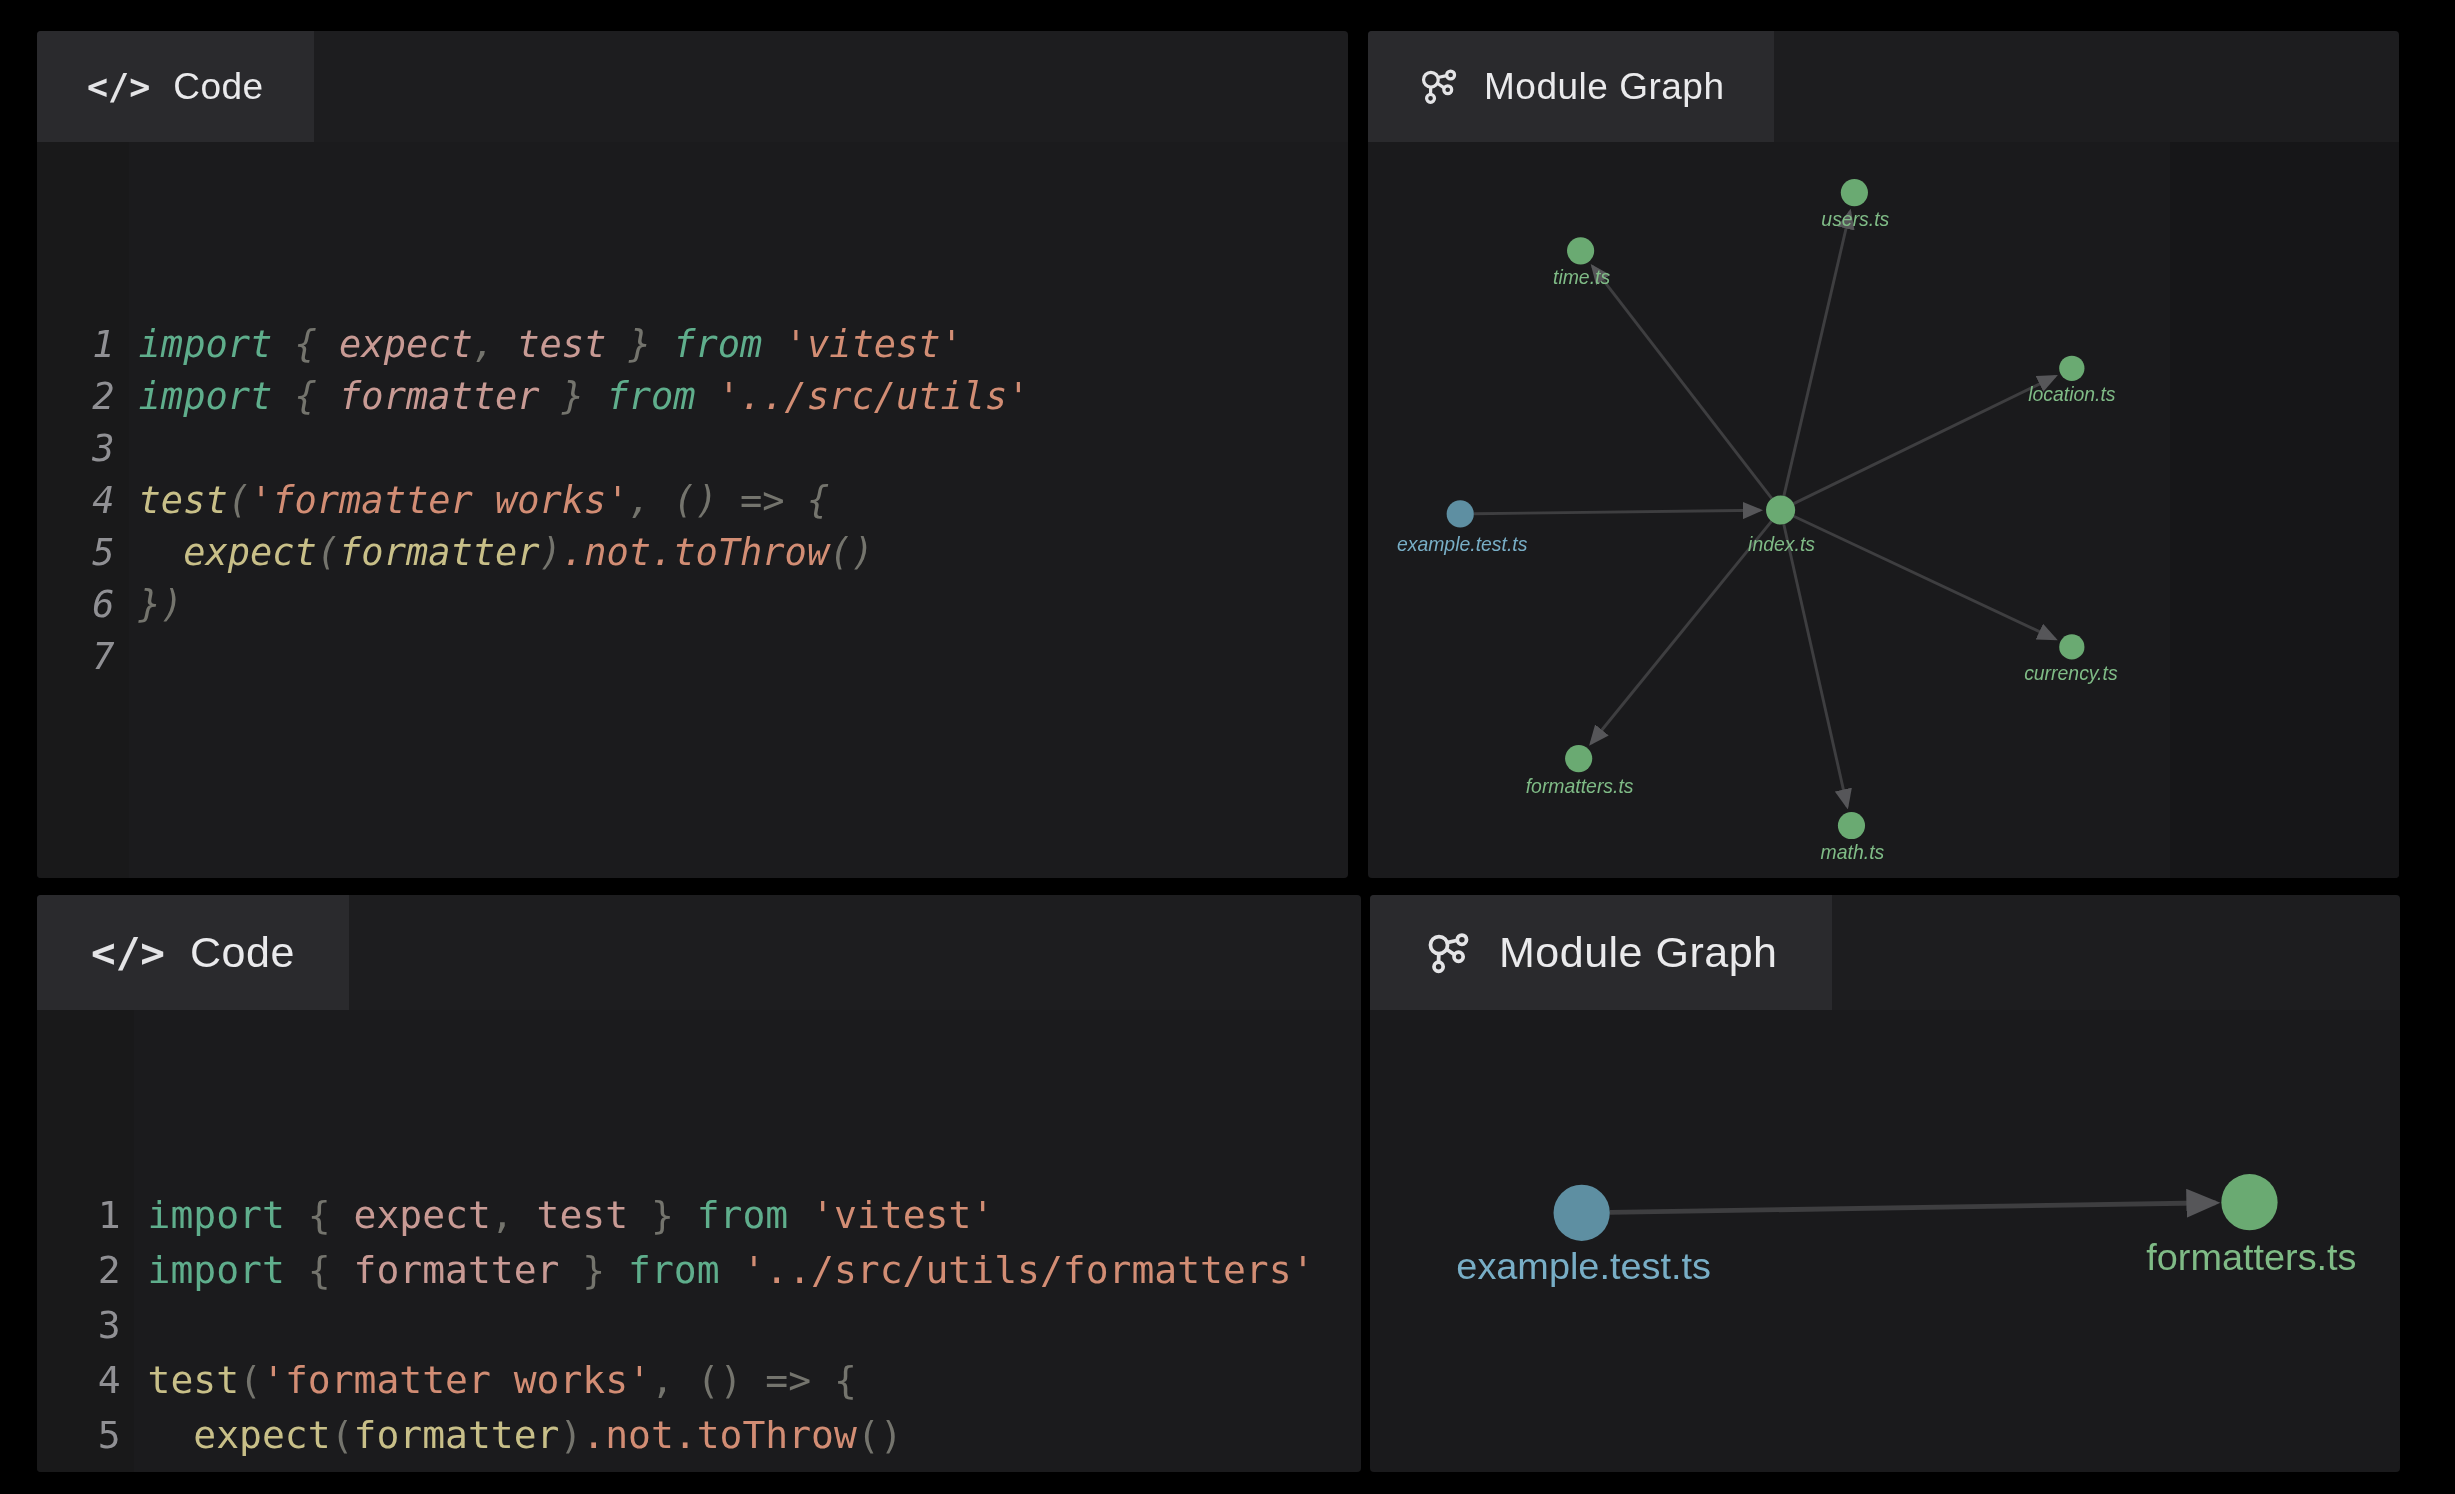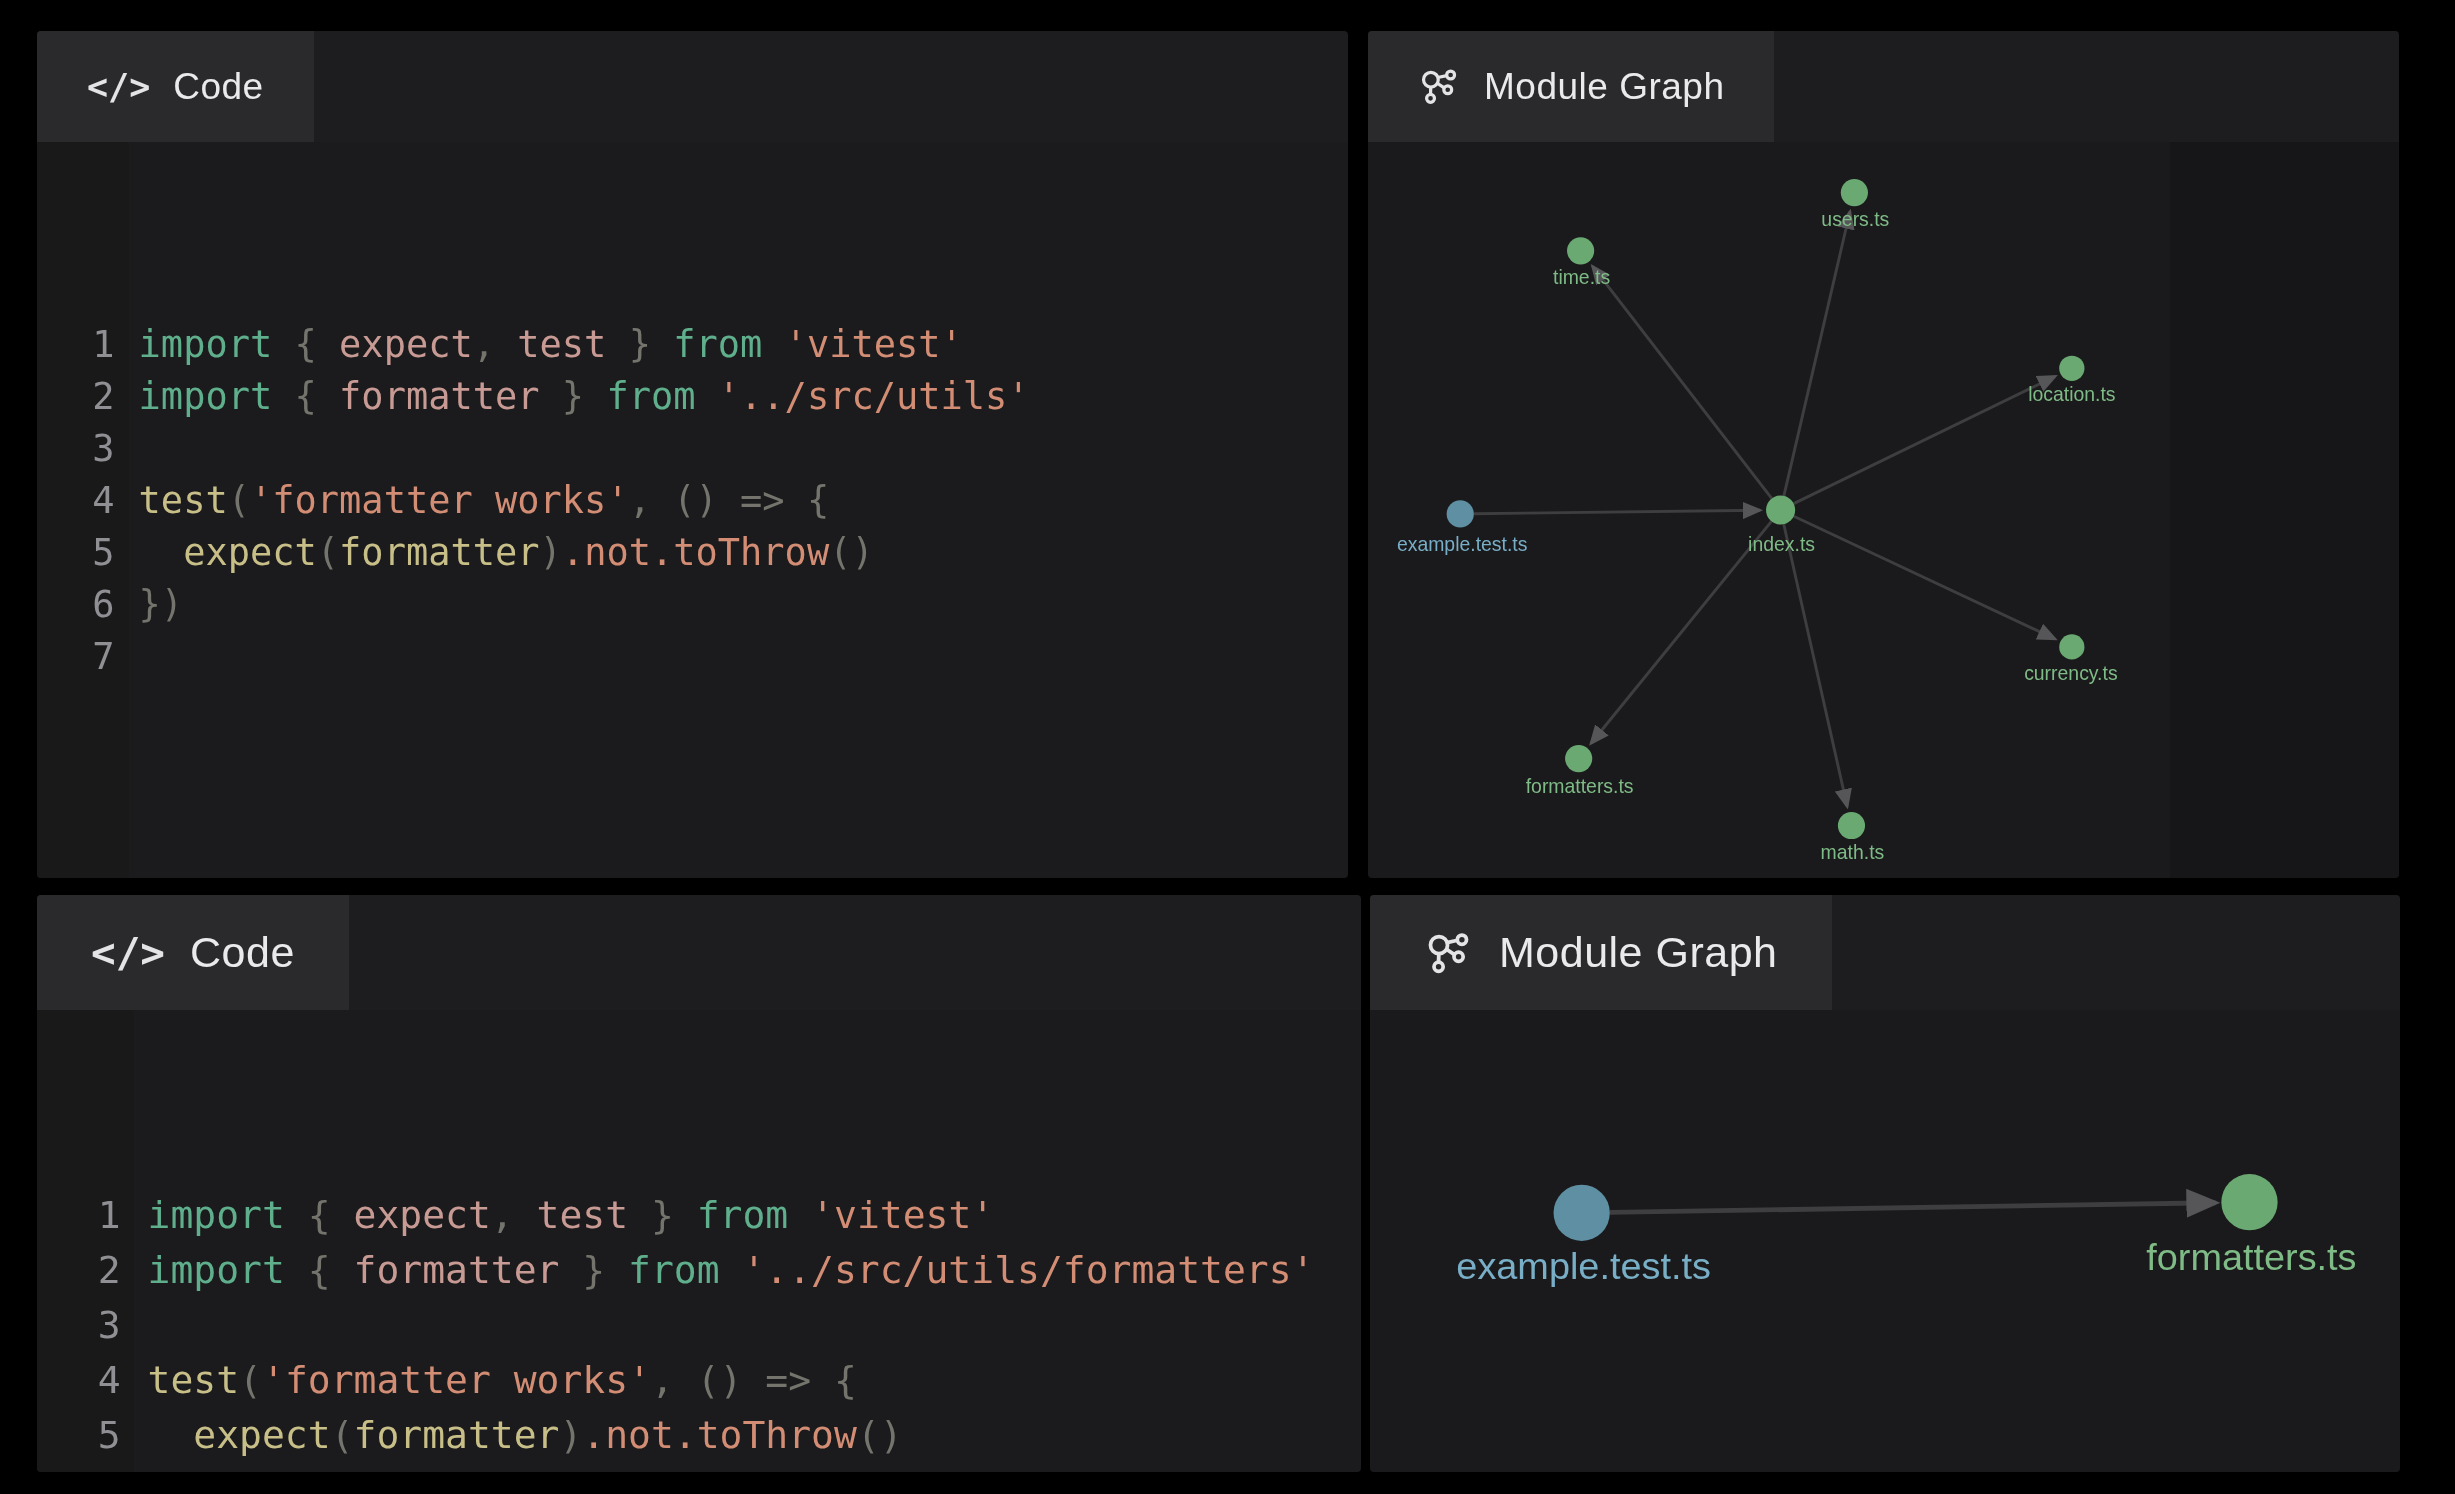--- a/index.html
+++ b/index.html
@@ -17,21 +17,21 @@
   .code-lines{position:relative;}
   .line{display:block;}
   .ln{display:inline-block;text-align:right;color:#909094;}
   .graph-body{background:#1a1a1c;}
   .graph-strip{position:absolute;background:#161618;}
   svg.graph{position:absolute;left:0;top:0;}
   
   #code-top{left:37px;top:31px;width:1311px;height:847px;}
   #graph-top{left:1368px;top:31px;width:1031px;height:847px;}
   #code-top .panel-header,#graph-top .panel-header{height:111px;}
-  #code-top .panel-body,#graph-top .panel-body{top:111px;}
+  #code-top .panel-body,#graph-top .panel-body{top:111px;font-style:italic;}
   #code-top .tab,#graph-top .tab{padding:0 50px;gap:23px;font-size:37px;}
   #code-top .code-icon{font-size:35px;}
   #code-top .code-body{font-size:37px;line-height:52px;padding-top:21.3px;}
   #code-top .gutter-bg{width:92px;}
   #code-top .line{padding-left:11.6px;}
   #code-top .ln{width:66px;margin-right:24px;}
   
   #code-bottom{left:37px;top:895px;width:1324px;height:577px;}
   #graph-bottom{left:1370px;top:895px;width:1030px;height:577px;}
   #code-bottom .panel-header,#graph-bottom .panel-header{height:115px;}

